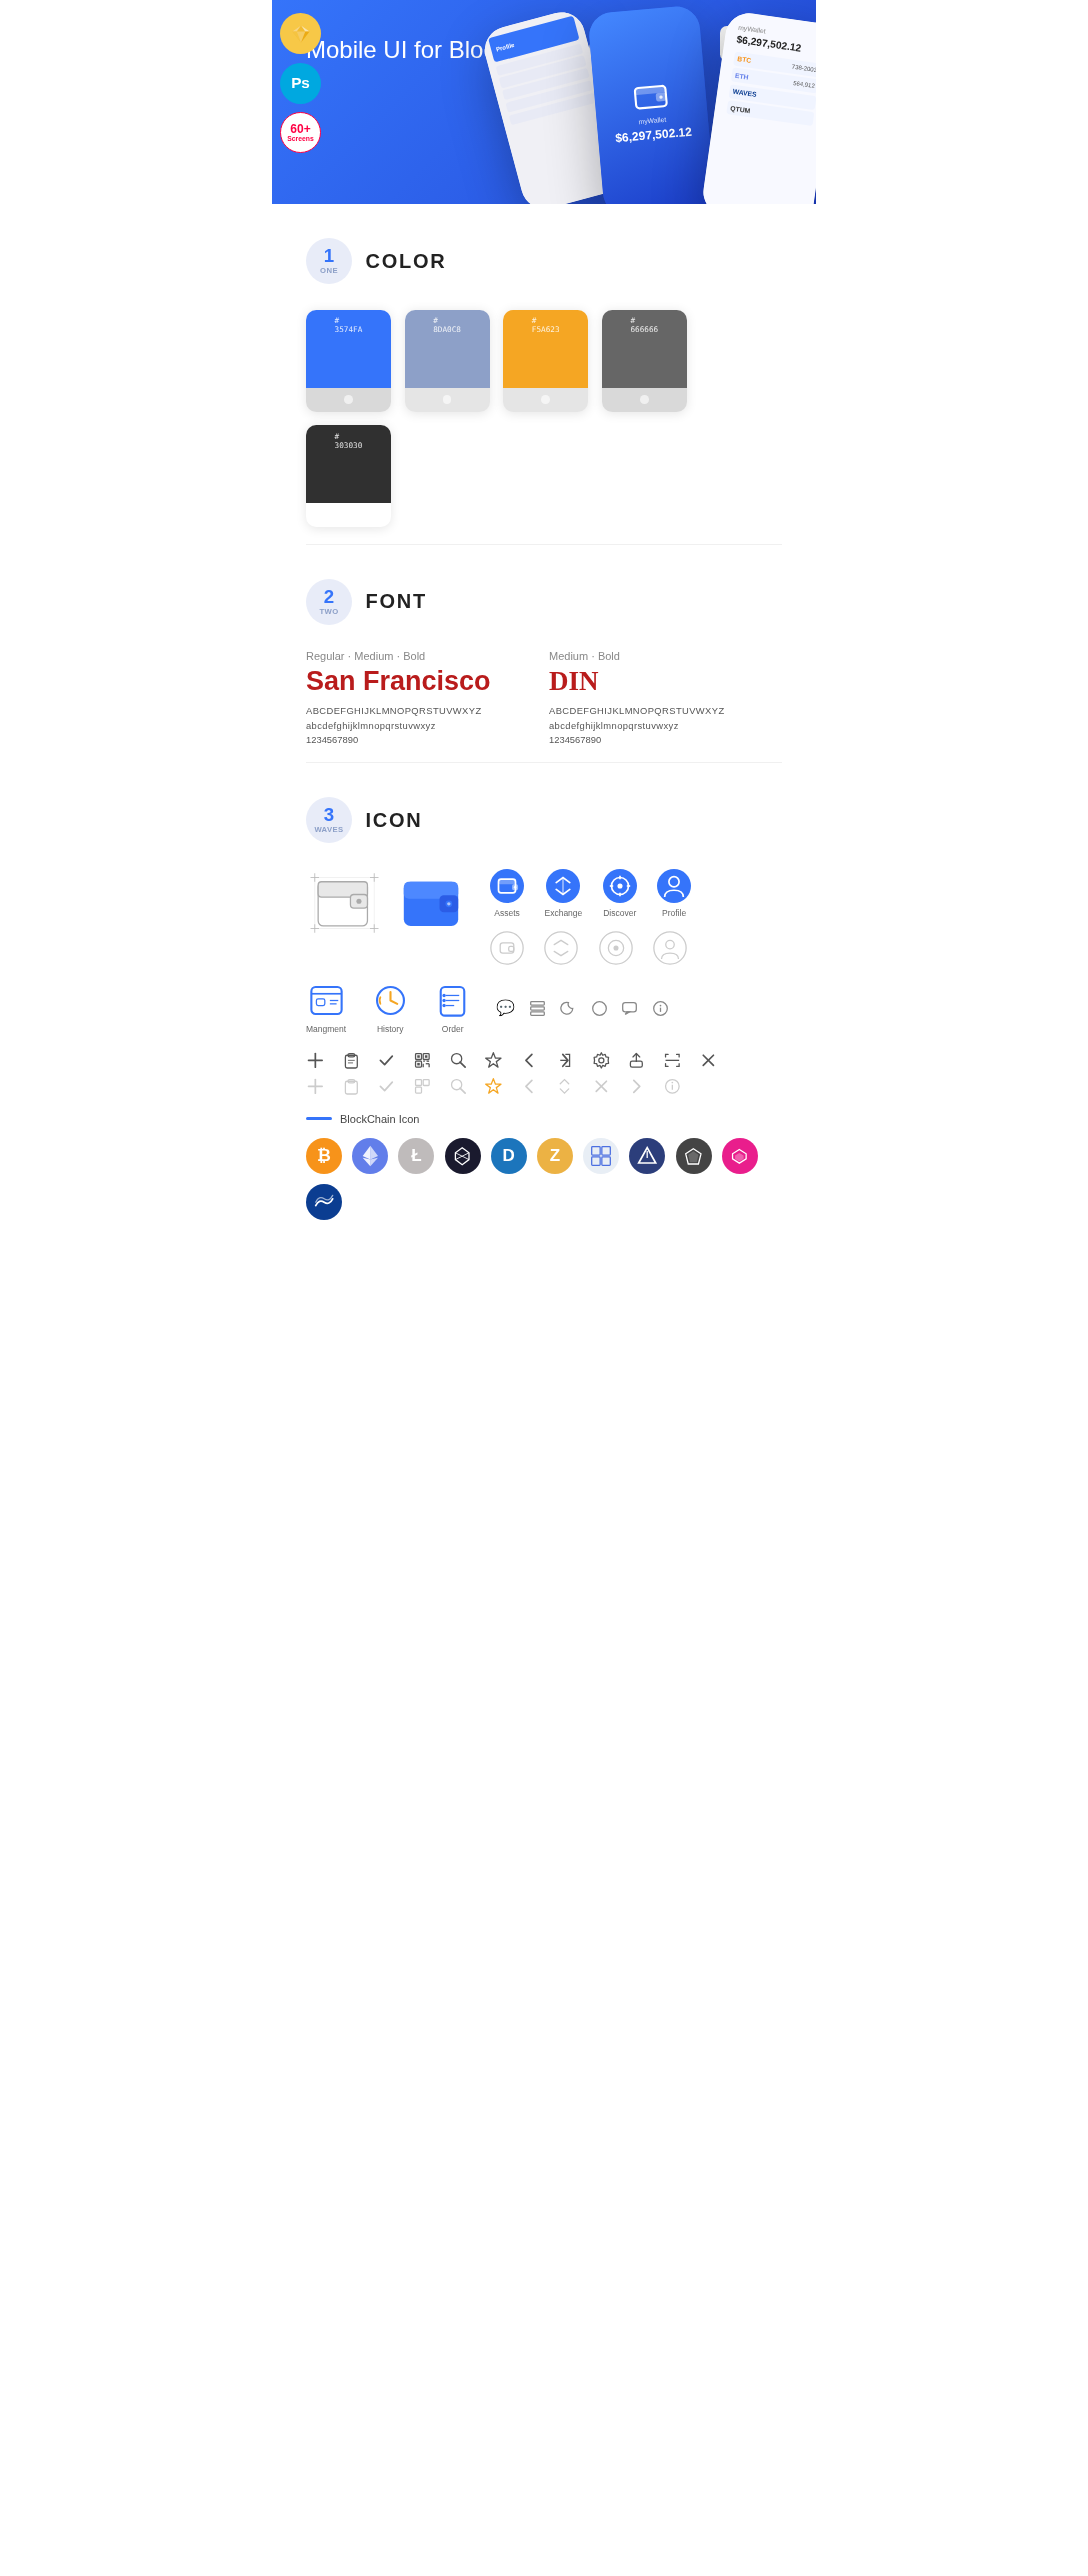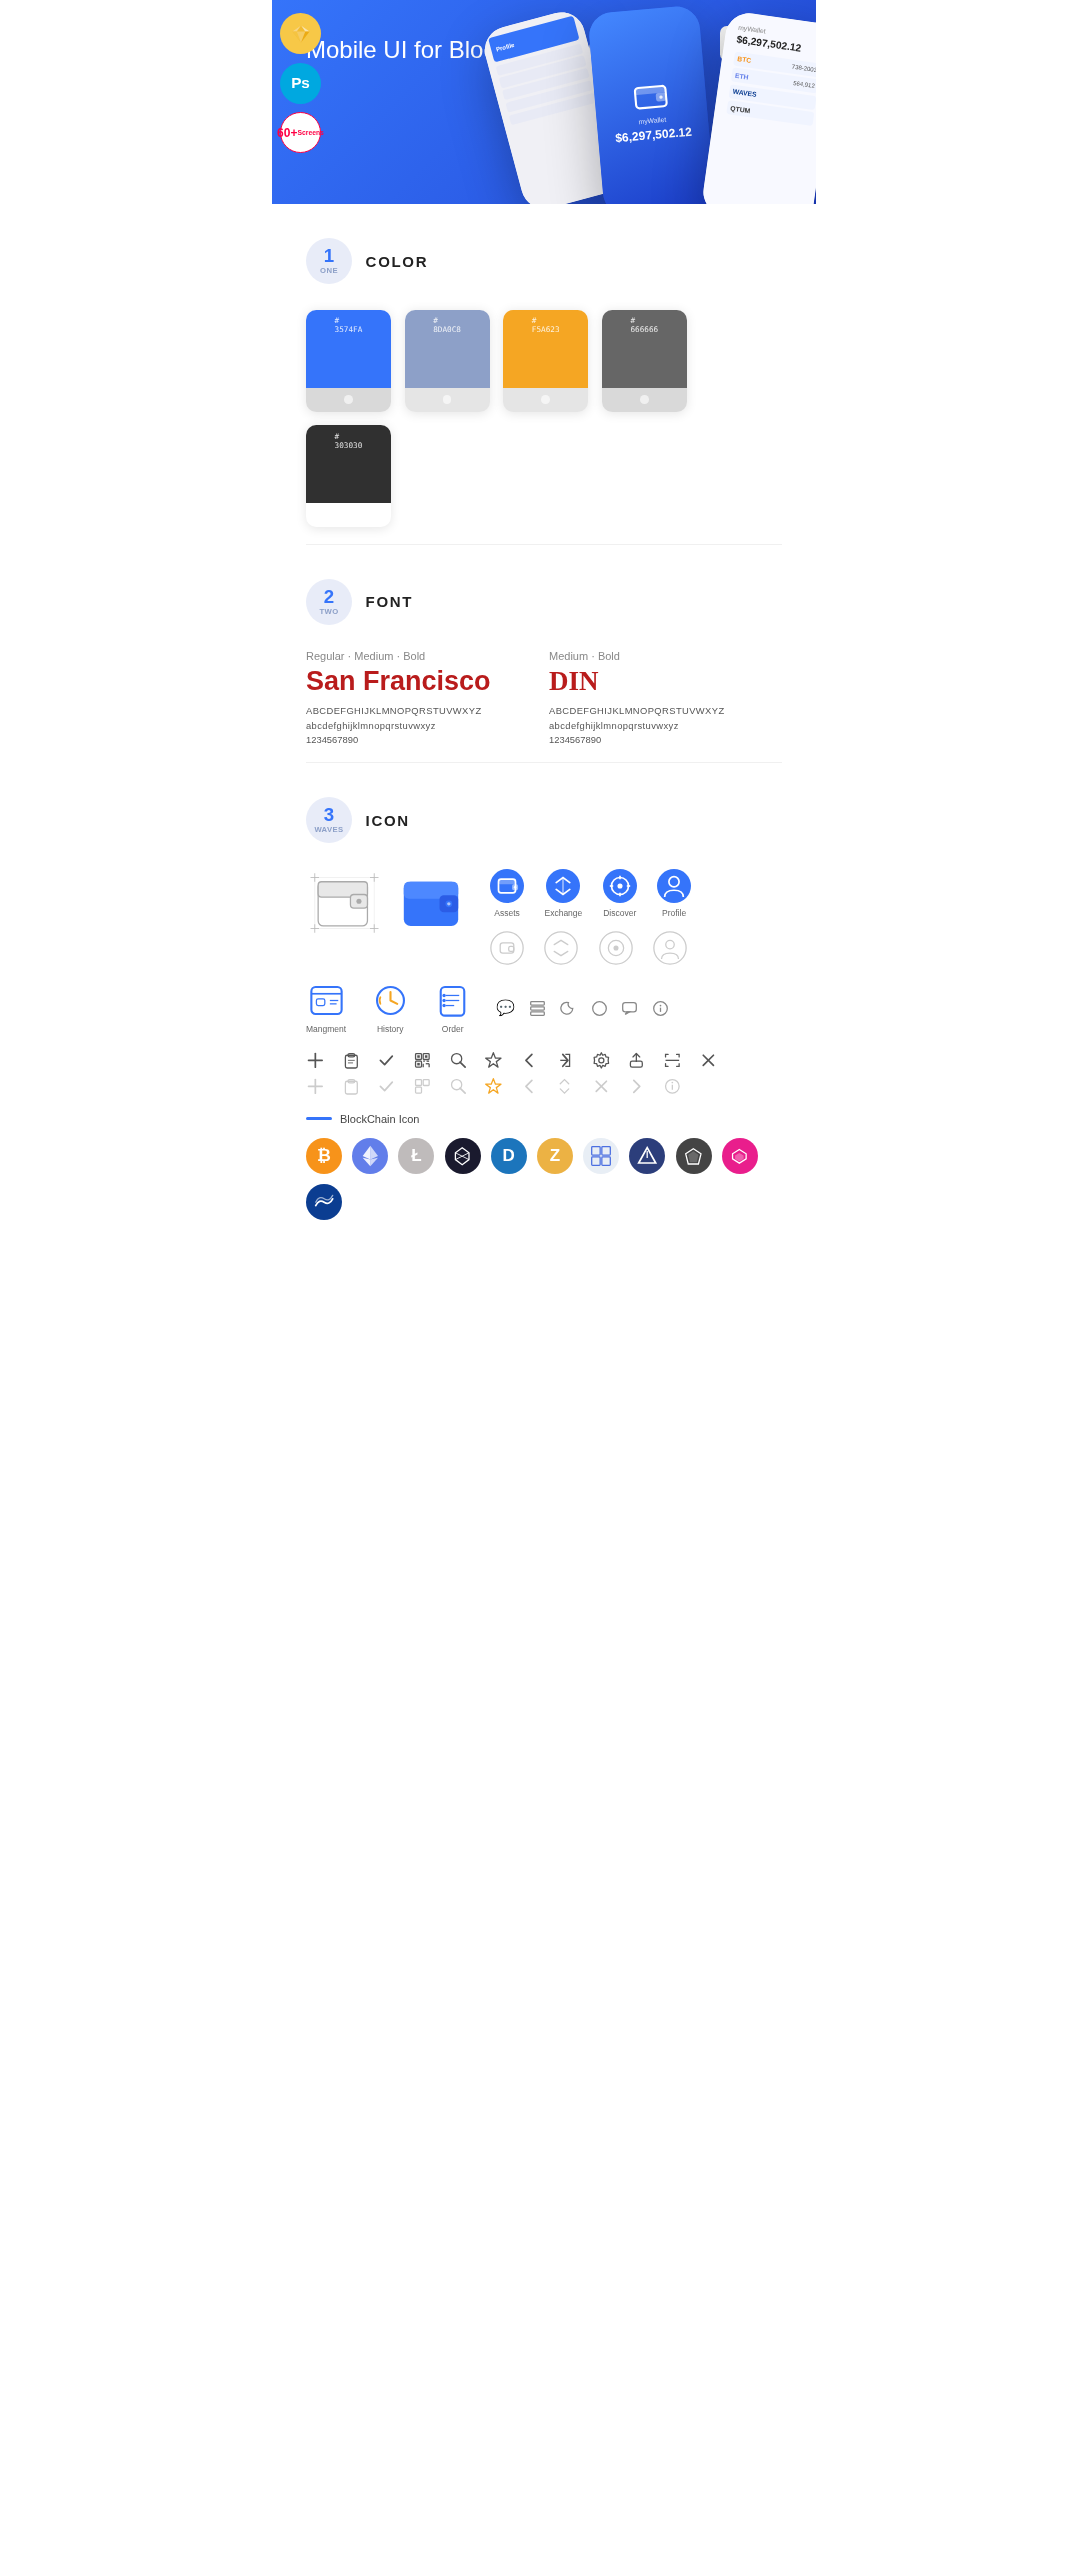--- a/index.html
+++ b/index.html
@@ -45,21 +45,21 @@
       height: 41px;
       border-radius: 50%;
       display: flex;
       align-items: center;
       justify-content: center;
       font-weight: 700;
       font-size: 9.4px;
     }
     .badge-sketch { background: #F7C847; color: #fff; font-size: 17px; }
     .badge-ps { background: #00A8E0; color: #fff; font-size: 15.3px; font-weight: 900; }
-    .badge-screens { background: #fff; color: #f04; font-size: 7.7px; border: 1.7px solid #f04; flex-direction: row; }
+    .badge-screens { background: #fff; color: #f04; font-size: 7.7px; border: 1.7px solid #f04; flex-direction: column; }
     .badge-screens .num { font-size: 12px; font-weight: 800; color: #f04; line-height: 1; }
     .badge-screens .lbl { font-size: 6.8px; color: #f04; }
 
     .phones-container {
       position: absolute;
       right: -25.5px;
       bottom: -17px;
       width: 357px;
       height: 238px;
     }
@@ -140,21 +140,21 @@
       color: #3574FA;
       line-height: 1;
     }
     .section-number .small-text {
       font-size: 7.7px;
       color: #8DA0C8;
       font-weight: 600;
       letter-spacing: 0.4px;
     }
     .section-title {
-      font-size: 15px;
+      font-size: 20px;
       font-weight: 700;
       color: #222;
       letter-spacing: 1.7px;
     }
 
     
     .color-swatches {
       display: flex;
       gap: 13.6px;
       flex-wrap: wrap;

